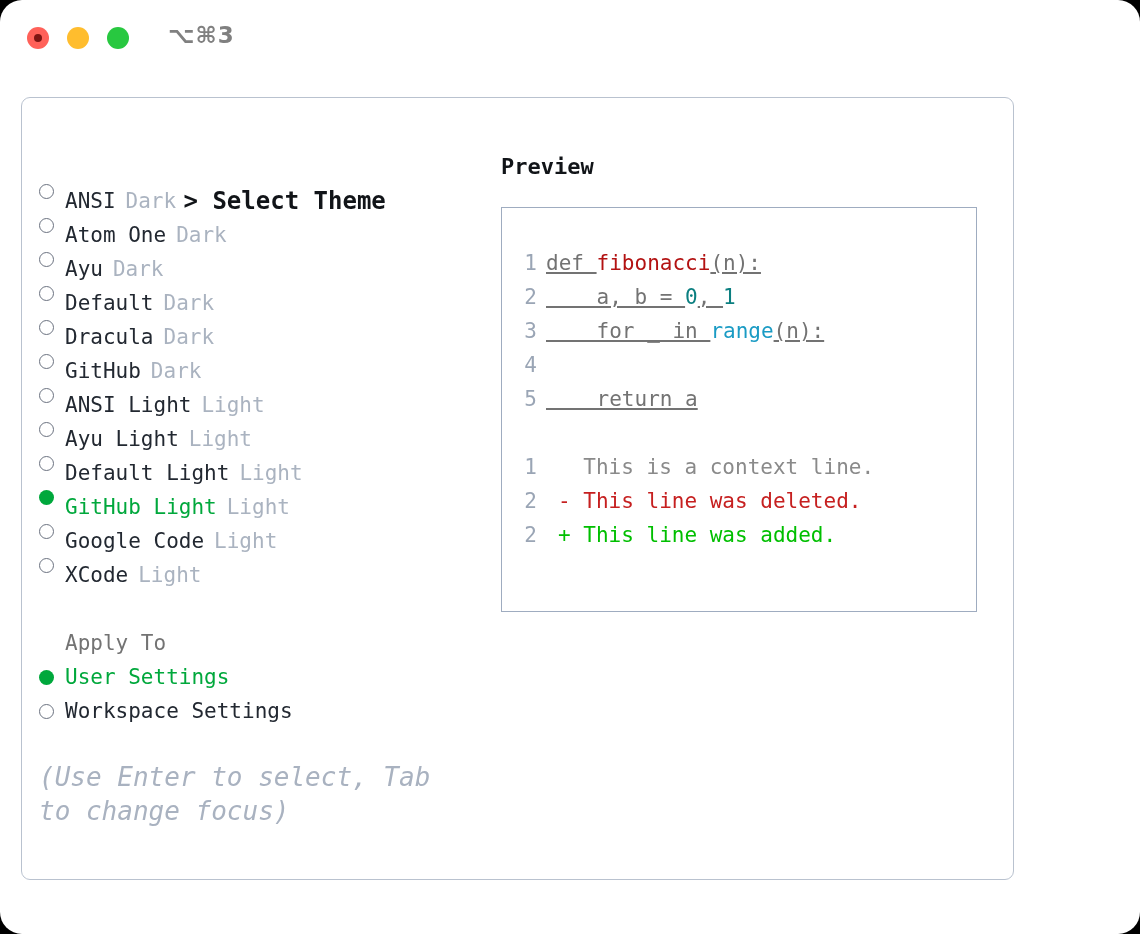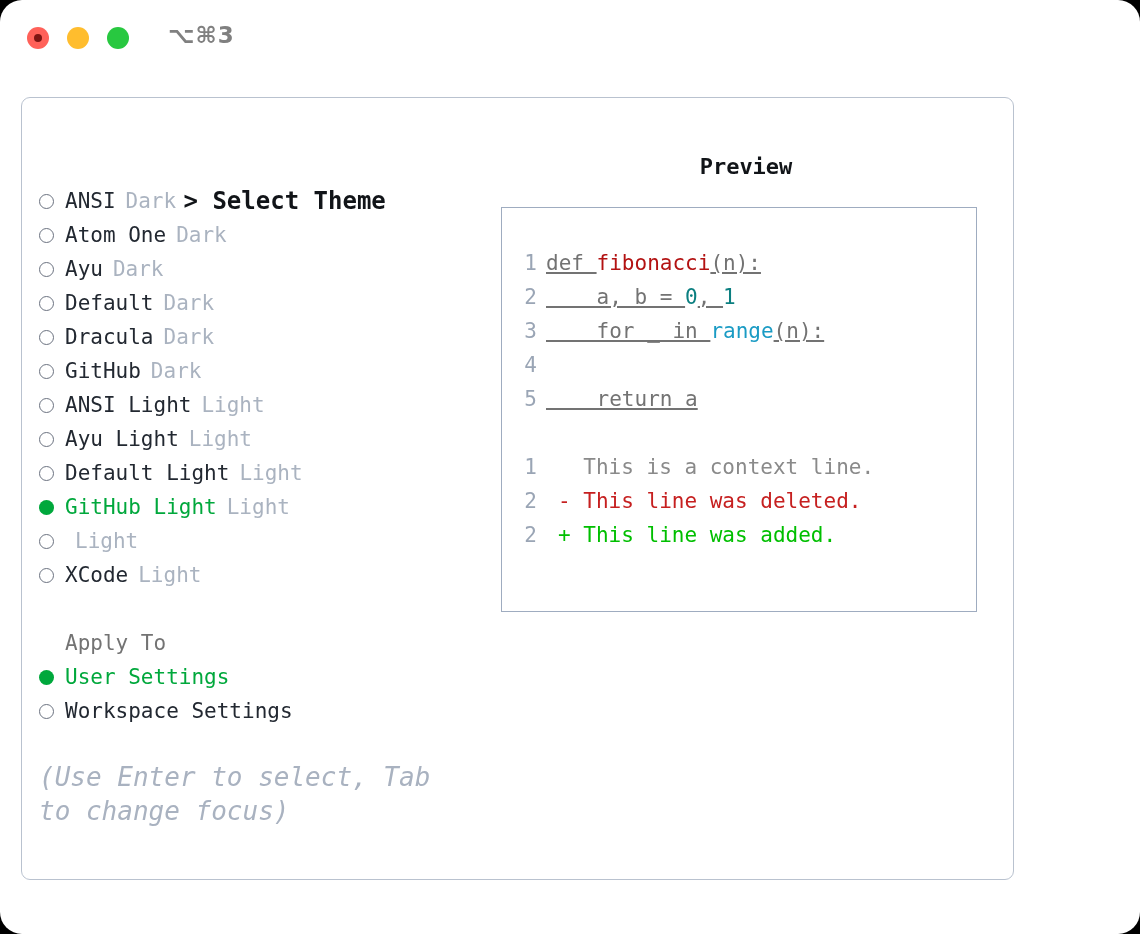--- a/index.html
+++ b/index.html
@@ -104,21 +104,20 @@
     font-weight: 700;
     color: #111418;
     line-height: 34px;
     height: 34px;
     white-space: pre;
   }
   .section-title .caret { color: #111418; }
 
   .theme-row {
     display: flex;
-    align-items: center;
     height: 34px;
     line-height: 34px;
     font-size: 21px;
     white-space: pre;
   }
   .bullet {
     width: 15px;
     height: 15px;
     border-radius: 50%;
     box-sizing: border-box;
@@ -180,21 +179,20 @@
     width: 490px;
   }
 
   .preview-title {
     font-size: 22px;
     font-weight: 700;
     color: #111418;
     line-height: 34px;
     height: 34px;
     white-space: pre;
-    text-align: center;
   }
 
   .preview-panel {
     margin-top: 23px;
     width: 476px;
     height: 405px;
     border: 1.5px solid #9facc0;
     box-sizing: border-box;
     background: #ffffff;
     padding: 38px 0 0 0;
@@ -255,21 +253,21 @@
             <div class="theme-row"><span class="bullet bullet-off"></span><span class="theme-name">ANSI</span><span class="theme-tag">Dark</span></div>
             <div class="theme-row"><span class="bullet bullet-off"></span><span class="theme-name">Atom One</span><span class="theme-tag">Dark</span></div>
             <div class="theme-row"><span class="bullet bullet-off"></span><span class="theme-name">Ayu</span><span class="theme-tag">Dark</span></div>
             <div class="theme-row"><span class="bullet bullet-off"></span><span class="theme-name">Default</span><span class="theme-tag">Dark</span></div>
             <div class="theme-row"><span class="bullet bullet-off"></span><span class="theme-name">Dracula</span><span class="theme-tag">Dark</span></div>
             <div class="theme-row"><span class="bullet bullet-off"></span><span class="theme-name">GitHub</span><span class="theme-tag">Dark</span></div>
             <div class="theme-row"><span class="bullet bullet-off"></span><span class="theme-name">ANSI Light</span><span class="theme-tag">Light</span></div>
             <div class="theme-row"><span class="bullet bullet-off"></span><span class="theme-name">Ayu Light</span><span class="theme-tag">Light</span></div>
             <div class="theme-row"><span class="bullet bullet-off"></span><span class="theme-name">Default Light</span><span class="theme-tag">Light</span></div>
             <div class="theme-row selected"><span class="bullet bullet-on"></span><span class="theme-name">GitHub Light</span><span class="theme-tag">Light</span></div>
-            <div class="theme-row"><span class="bullet bullet-off"></span><span class="theme-tag">Light</span></div>
+            <div class="theme-row"><span class="bullet bullet-off"></span><span class="theme-name">Google Code</span><span class="theme-tag">Light</span></div>
             <div class="theme-row"><span class="bullet bullet-off"></span><span class="theme-name">XCode</span><span class="theme-tag">Light</span></div>
           </div>
 
         <div class="apply-block">
           <div class="apply-title">Apply To</div>
           <div id="apply-list">
               <div class="apply-row selected"><span class="bullet bullet-on"></span><span class="apply-label">User Settings</span></div>
               <div class="apply-row"><span class="bullet bullet-off"></span><span class="apply-label">Workspace Settings</span></div>
             </div>
         </div>

